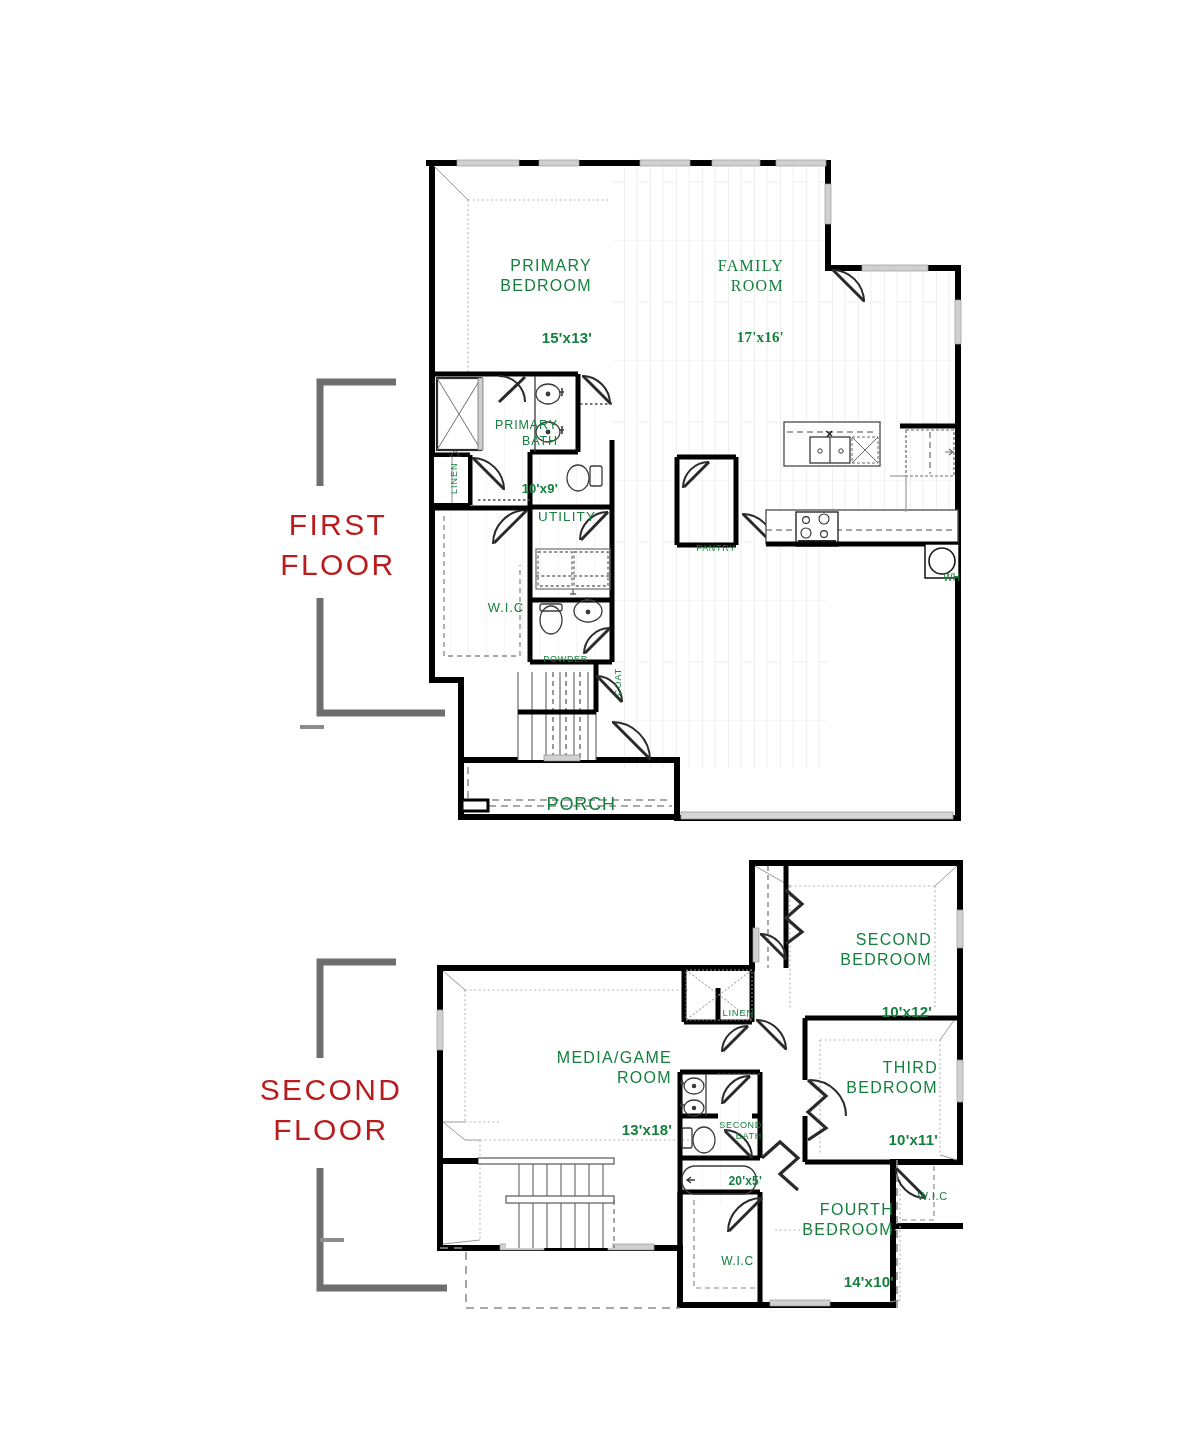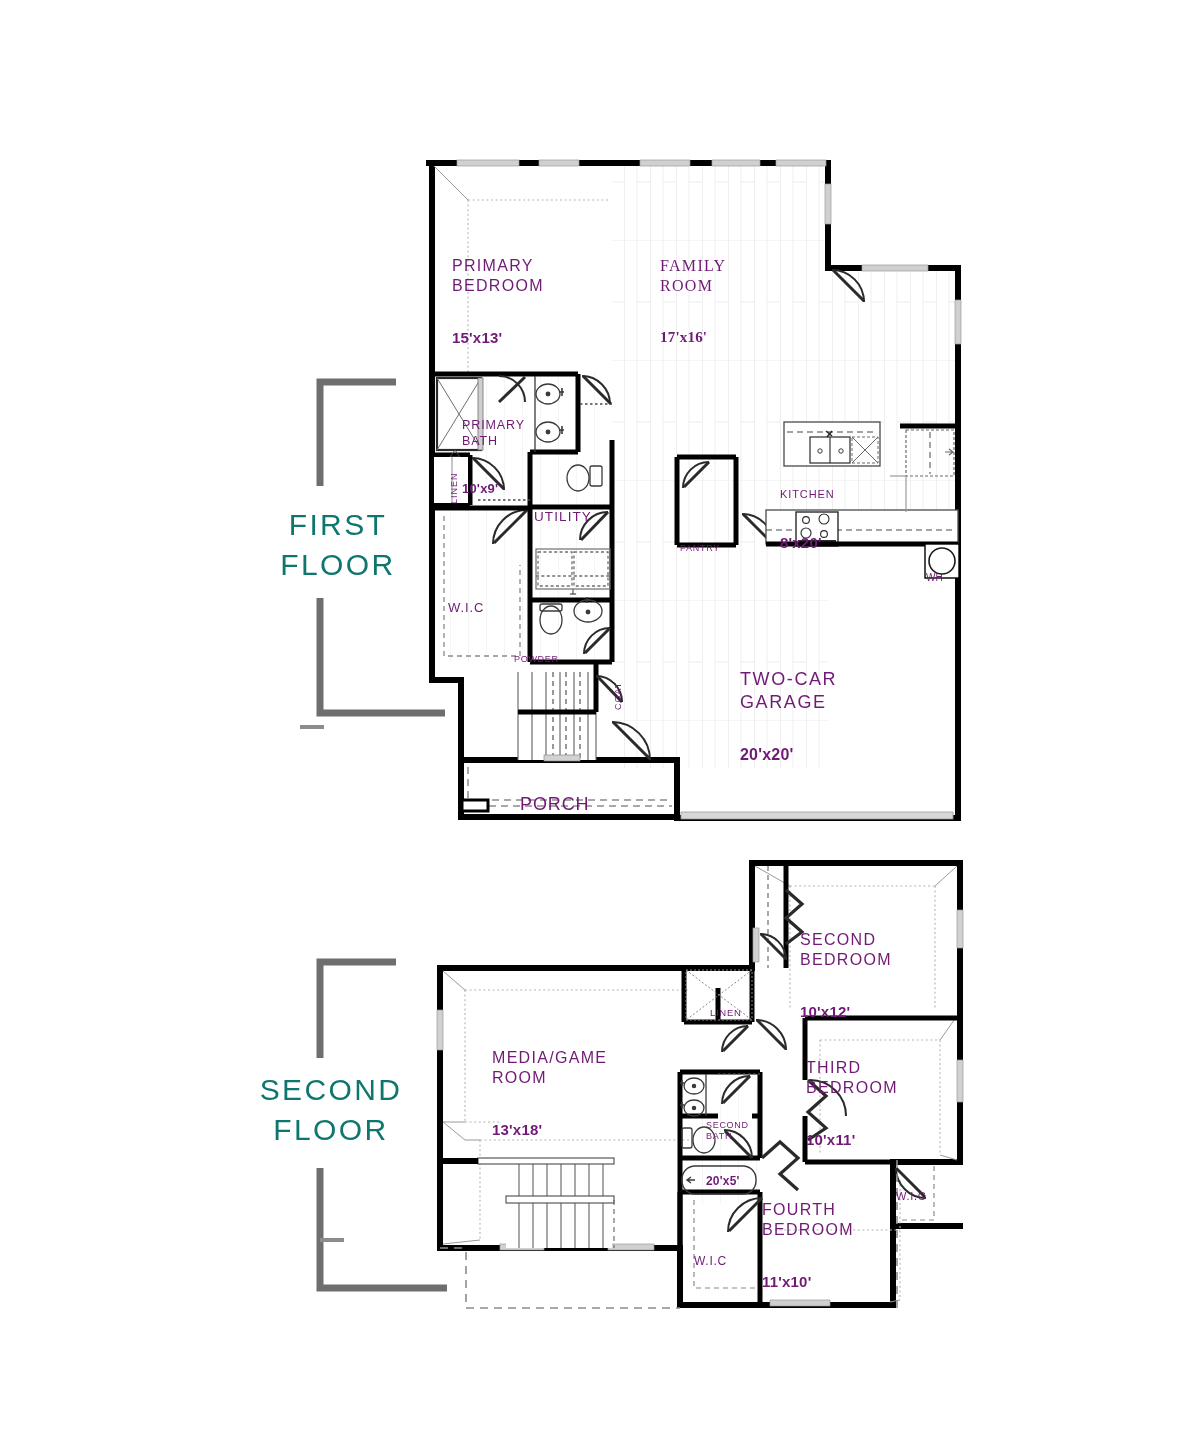--- a/index.html
+++ b/index.html
@@ -29,32 +29,32 @@
     height: 1440px;
   }
   
   .floor-label {
     position: absolute;
     text-align: center;
     font-family: "Liberation Sans", sans-serif;
     font-size: 30px;
     letter-spacing: 2.4px;
     line-height: 1.33;
-    color: #0f766e;
+    color: #b91c1c;
     white-space: pre-line;
     font-weight: 400;
   }
   #floor1-label { left: 228px; top: 505px; width: 220px; }
   #floor2-label { left: 214px; top: 1070px; width: 234px; }
 
   
   .room {
     position: absolute;
-    text-align: left;
-    color: #701a75;
+    text-align: right;
+    color: #15803d;
     white-space: pre-line;
     pointer-events: none;
   }
   .room .nm {
     display: block;
     font-size: 16px;
     letter-spacing: 1.3px;
     line-height: 1.27;
     font-weight: 400;
   }
@@ -548,24 +548,20 @@
     <span class="dim">15'x13'</span>
   </div>
 
   <div class="room" style="left:660px; top:238px; width:124px;font-family:Liberation Serif, serif;">
     <span class="nm">FAMILY
 ROOM</span>
     <span class="dim">17'x16'</span>
   </div>
 
 
-  <div class="room sm" style="left:780px; top:470px; width:110px;">
-    <span class="nm">KITCHEN</span>
-    <span class="dim" style="font-size:15px;">8'x20'</span>
-  </div>
 
   <div class="room sm" style="left:462px; top:400px; width:96px;">
     <span class="nm" style="font-size:12.5px;">PRIMARY
 BATH</span>
     <span class="dim" style="font-size:13px;">10'x9'</span>
   </div>
 
   <div class="room vert" style="left:431px; top:462px; width:18px; height:42px;">
     <span class="nm">LINEN</span>
   </div>
@@ -583,25 +579,20 @@
   </div>
 
   <div class="room vert tiny" style="left:595px; top:668px; width:16px; height:42px;">
     <span class="nm">COAT</span>
   </div>
 
   <div class="room tiny" style="left:680px; top:525px; width:56px;">
     <span class="nm">PANTRY</span>
   </div>
 
-  <div class="room big" style="left:740px; top:650px; width:180px;">
-    <span class="nm">TWO-CAR
-GARAGE</span>
-    <span class="dim">20'x20'</span>
-  </div>
 
   <div class="room sm" style="left:520px; top:775px; width:96px;">
     <span class="nm" style="font-size:18px;">PORCH</span>
   </div>
 
   <div class="room tiny" style="left:926px; top:554px; width:34px;">
     <span class="nm" style="font-size:10px; letter-spacing:0;">WH</span>
   </div>
 
   <div class="room" style="left:492px; top:1030px; width:180px;">
@@ -618,21 +609,21 @@
 
   <div class="room" style="left:806px; top:1040px; width:132px;">
     <span class="nm">THIRD
 BEDROOM</span>
     <span class="dim">10'x11'</span>
   </div>
 
   <div class="room" style="left:762px; top:1182px; width:132px;">
     <span class="nm">FOURTH
 BEDROOM</span>
-    <span class="dim">11'x10'</span>
+    <span class="dim">14'x10'</span>
   </div>
 
   <div class="room tiny" style="left:706px; top:1102px; width:56px;">
     <span class="nm">SECOND
 BATH</span>
     <span class="dim" style="font-size:12px;">20'x5'</span>
   </div>
 
   <div class="room tiny" style="left:710px; top:989px; width:44px;">
     <span class="nm" style="font-size:9.5px;">LINEN</span>

